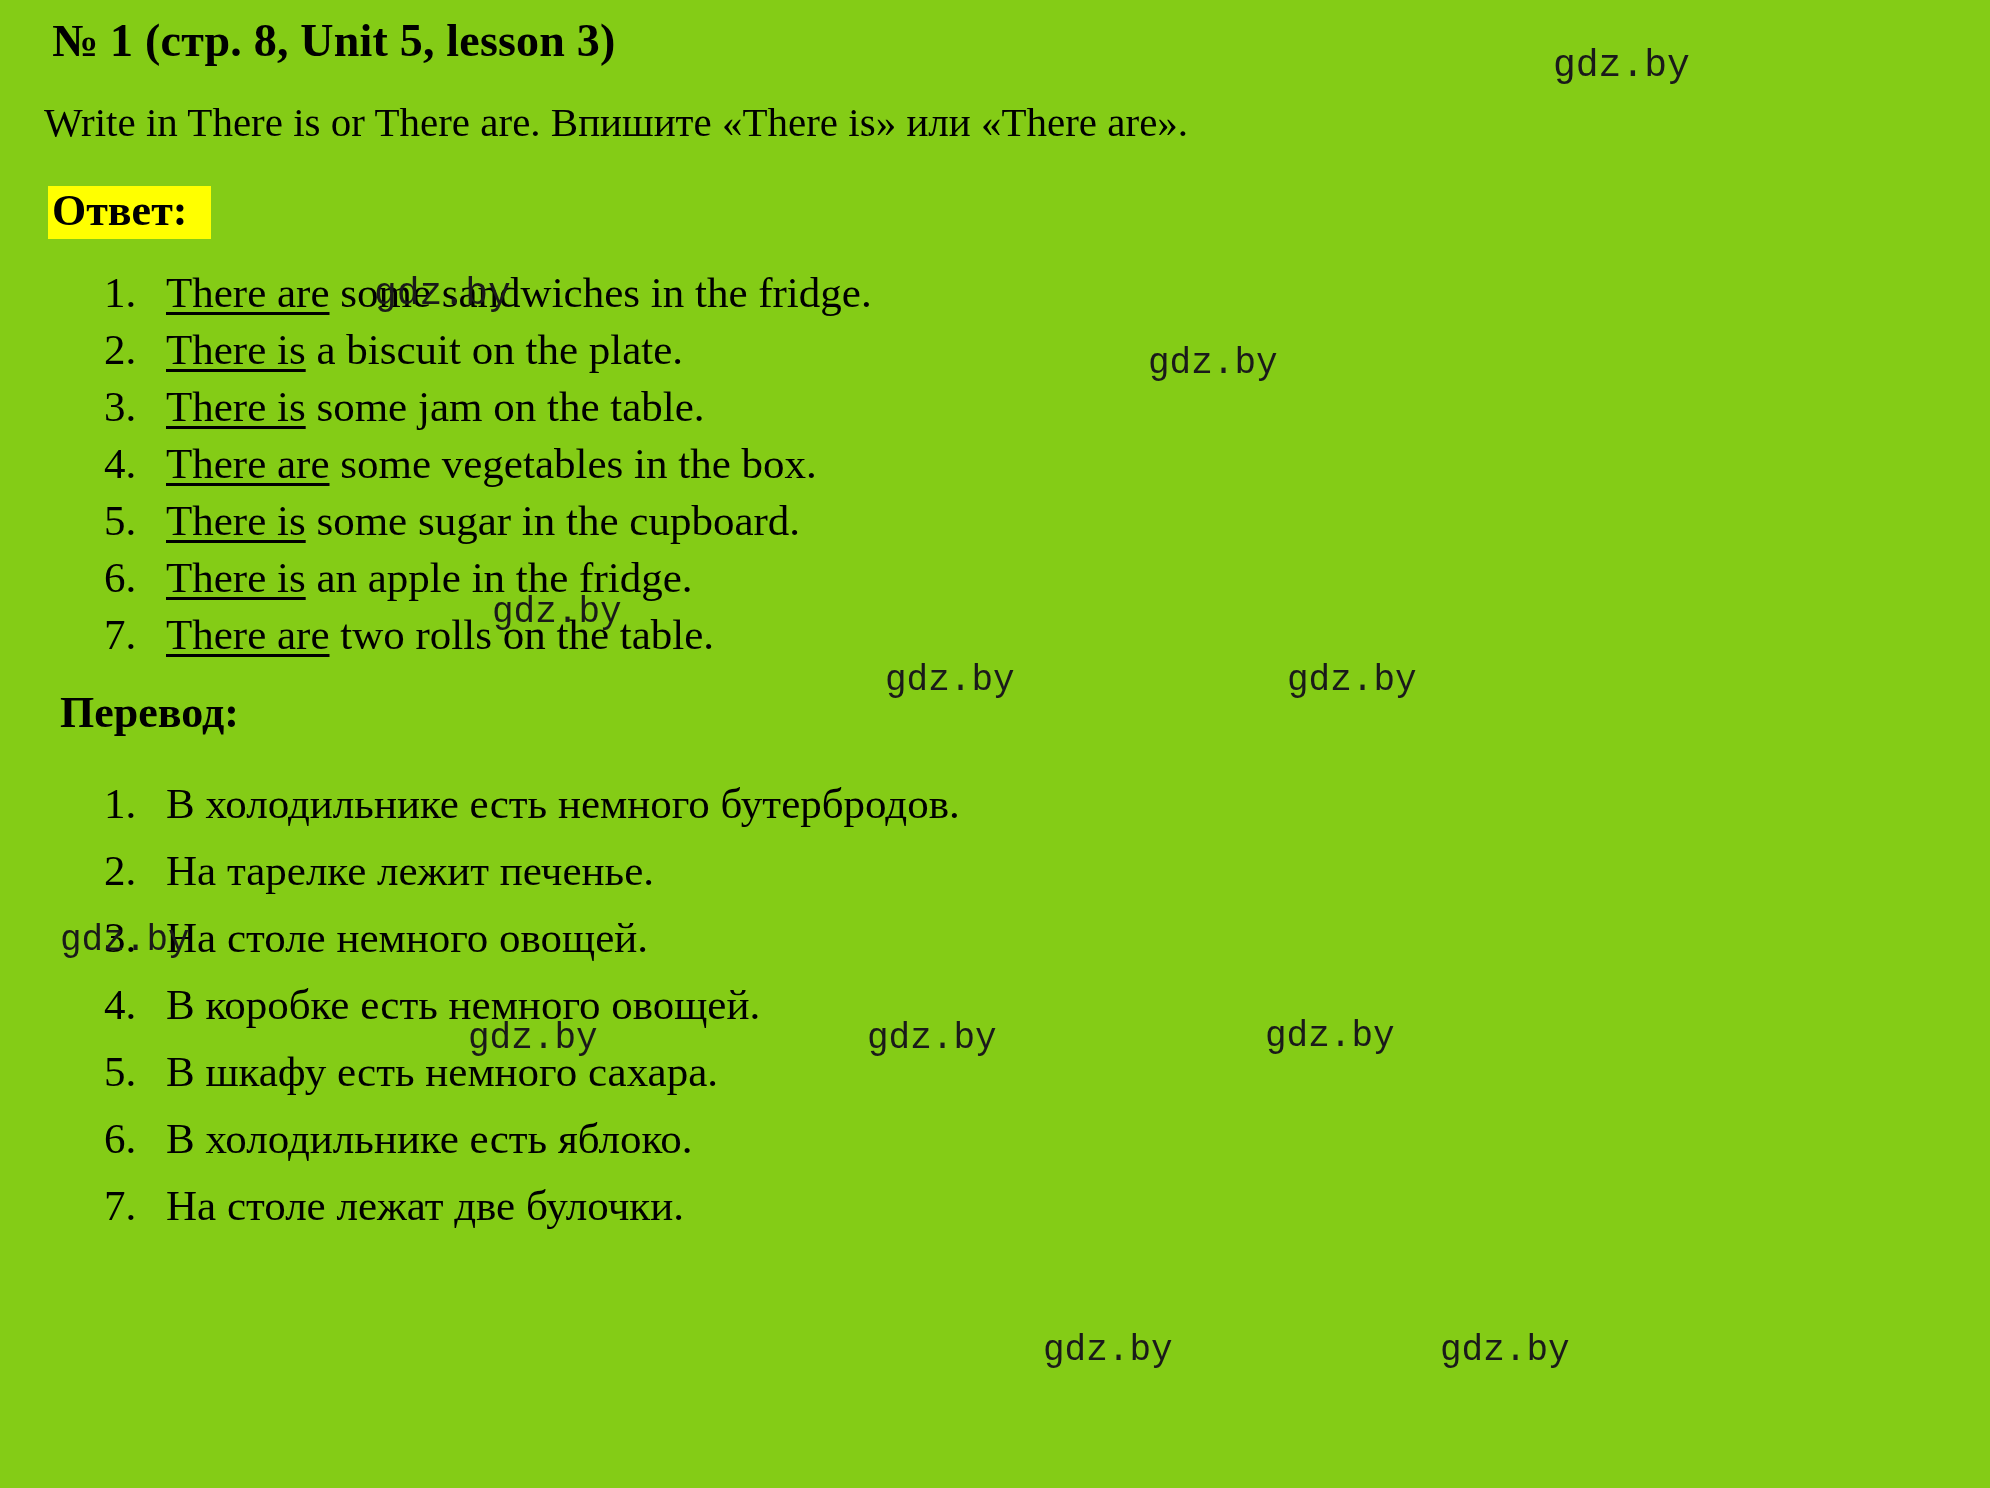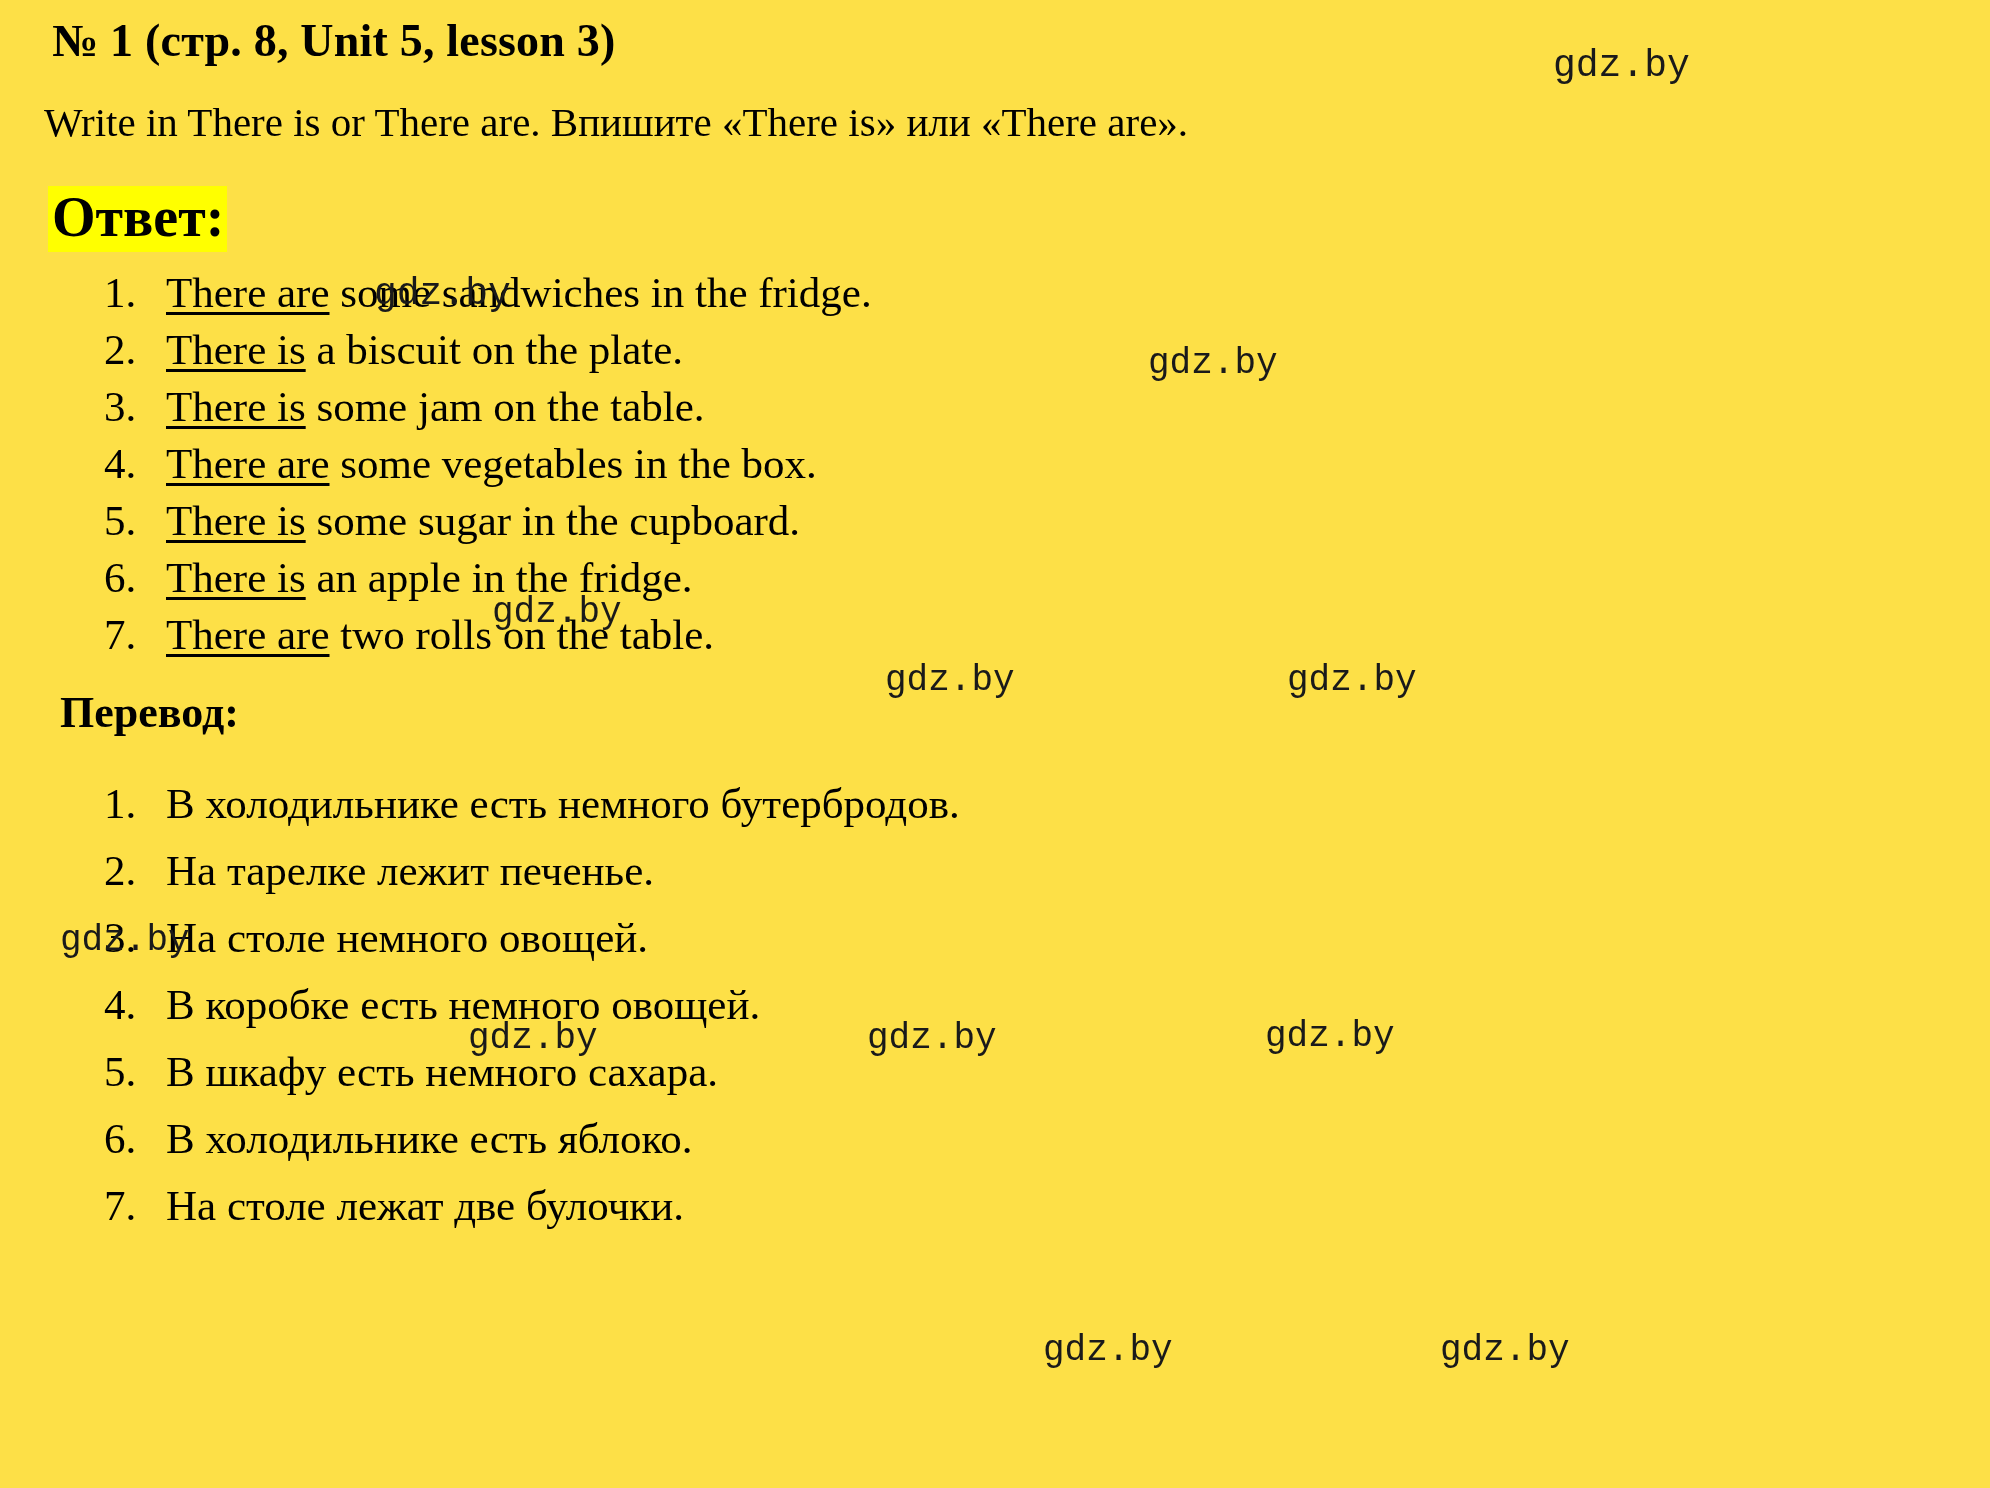--- a/index.html
+++ b/index.html
@@ -14,21 +14,21 @@
     position: relative;
     overflow: hidden;
     font-family: "Liberation Serif", "DejaVu Serif", serif;
     color: #000000;
   }
 
   #page {
     position: relative;
     width: 1990px;
     height: 1488px;
-    background: #fde047;
+    background: #84cc16;
   }
 
   
   .exercise-title {
     position: absolute;
     left: 52px;
     top: 14px;
     font-size: 46px;
     font-weight: bold;
     letter-spacing: 0.2px;
@@ -40,24 +40,24 @@
     left: 44px;
     top: 98px;
     font-size: 41px;
     white-space: nowrap;
   }
 
   .answer-heading {
     position: absolute;
     left: 48px;
     top: 186px;
-    font-size: 56px;
+    font-size: 44px;
     font-weight: bold;
     background: #ffff00;
-    padding: 2px 3px 5px 4px;
+    padding: 2px 24px 5px 4px;
     line-height: 1.05;
   }
 
   .translation-heading {
     position: absolute;
     left: 60px;
     top: 690px;
     font-size: 44px;
     font-weight: bold;
     line-height: 1.05;

